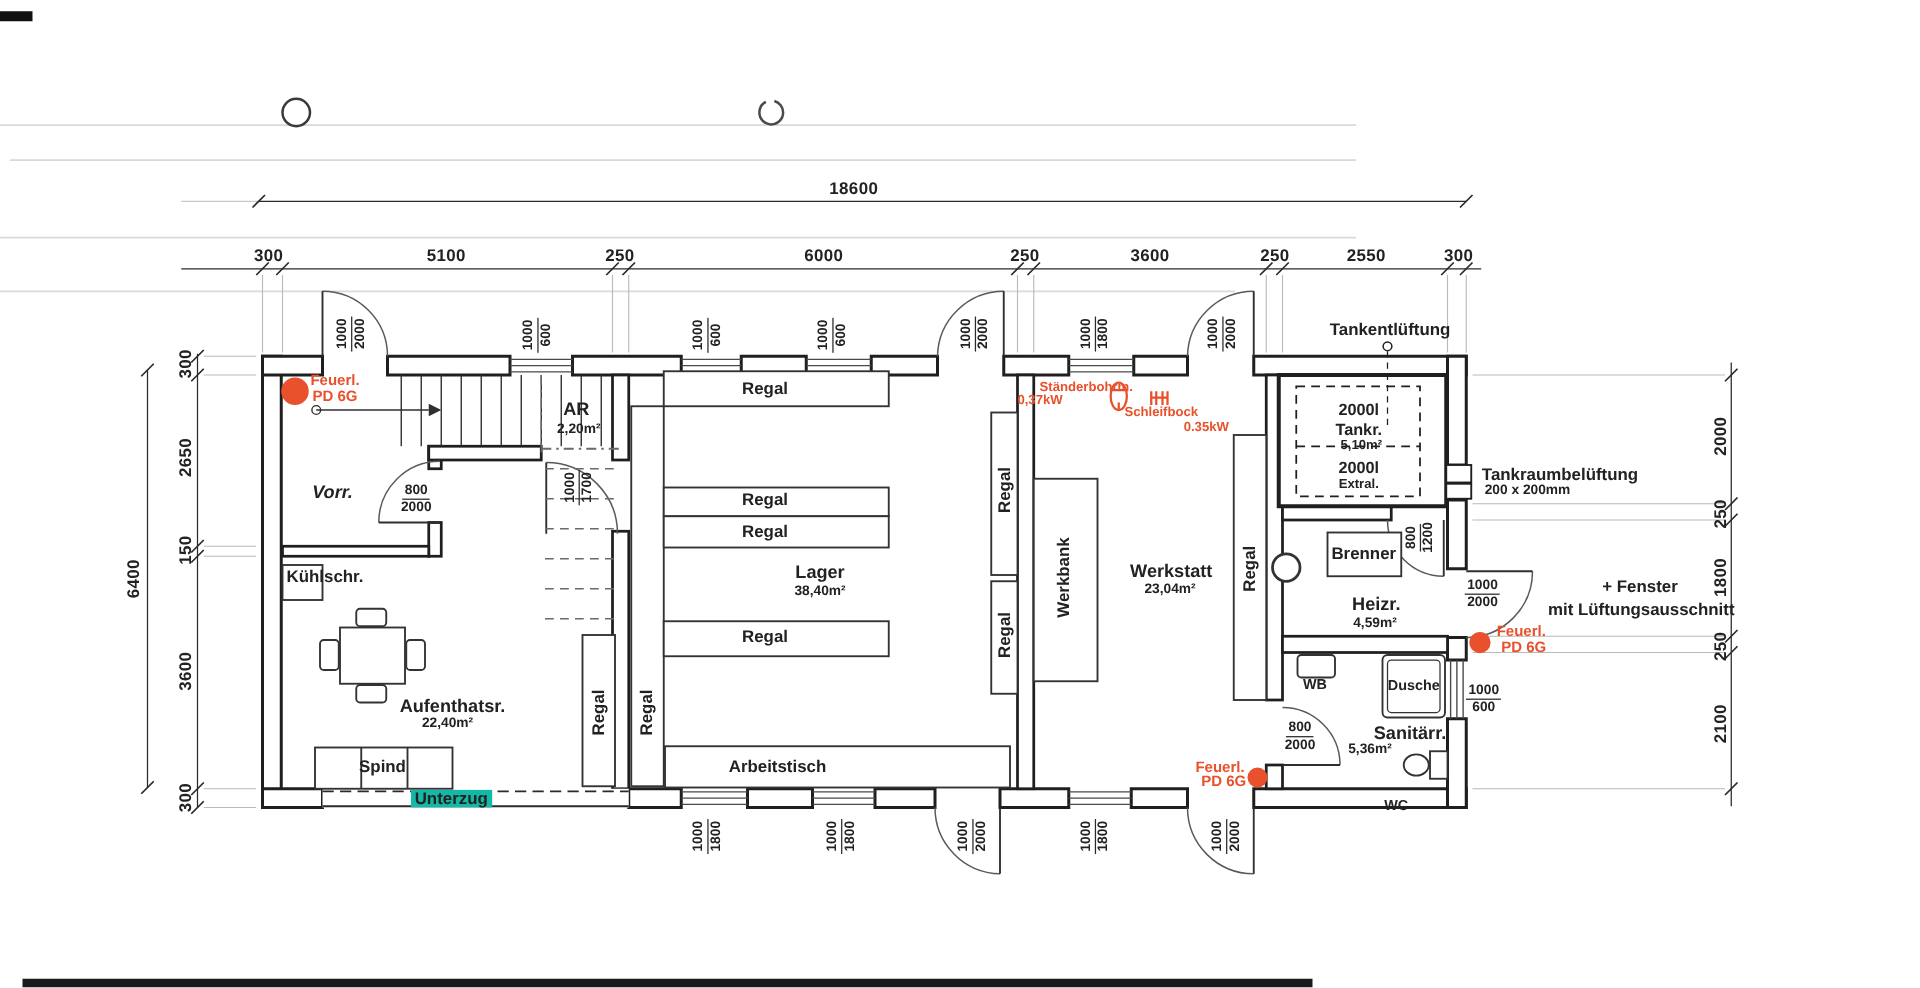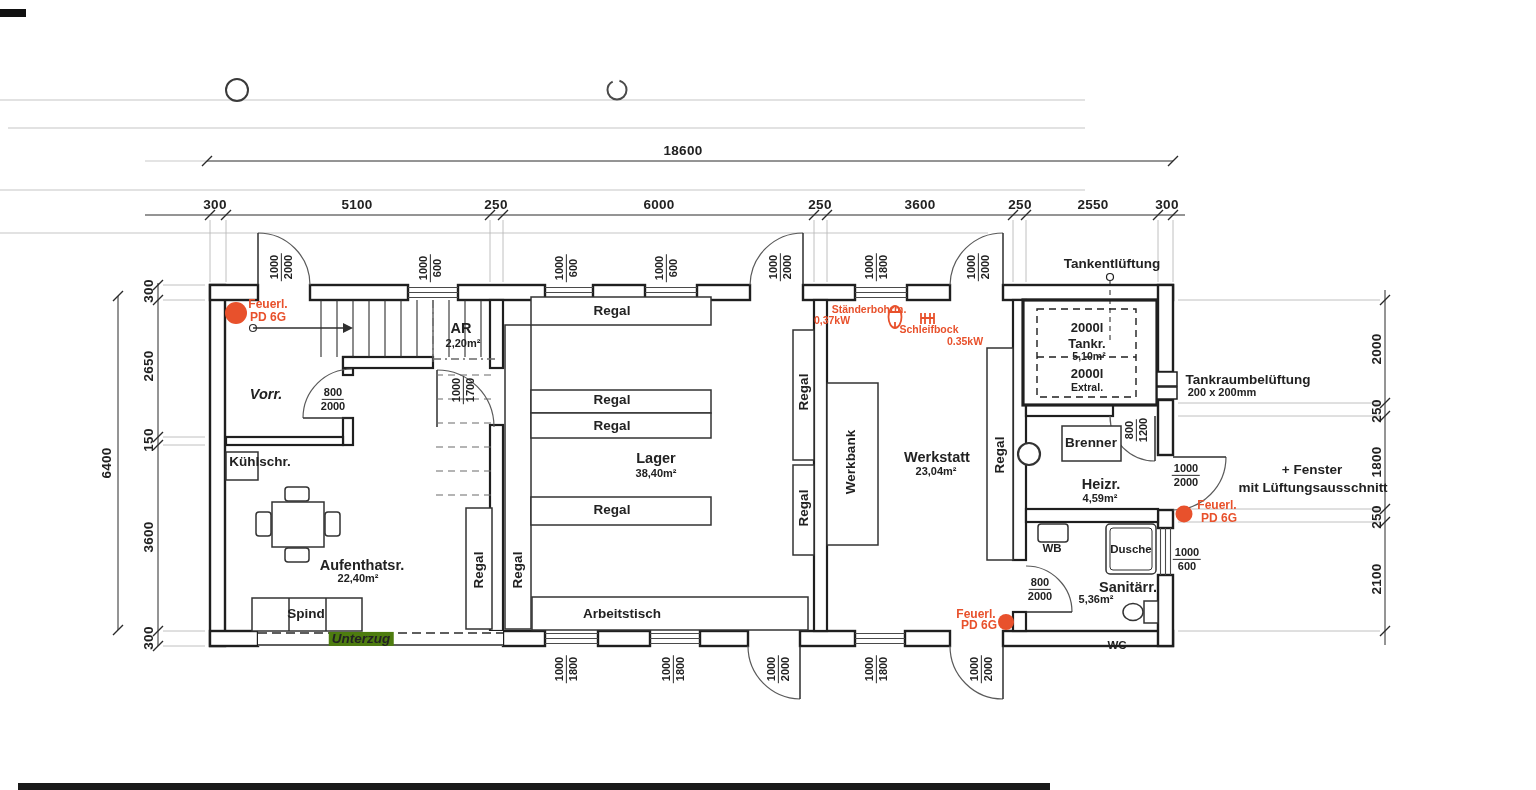--- a/index.html
+++ b/index.html
@@ -14,21 +14,21 @@
   .room{font-size:14.5px;font-weight:700;}
   .area{font-size:11px;font-weight:700;}
   .room-sm{font-size:13px;font-weight:700;}
   .area-sm{font-size:10.5px;font-weight:700;}
   .furn{font-size:13.5px;font-weight:600;}
   .furn-sm{font-size:11.5px;font-weight:600;}
   .red{font-size:12px;font-weight:700;color:var(--red);}
   .red-sm{font-size:10.5px;font-weight:700;color:var(--red);}
   .note{font-size:13.5px;font-weight:700;}
   .note-sm{font-size:11px;font-weight:700;}
-  .bg{background:#4d7c0f;padding:0 3px;font-style:italic;}
+  .bg{background:#14b8a6;padding:0 3px;}
   .pair{position:absolute;display:flex;flex-direction:column;align-items:center;
         font-size:11px;font-weight:700;color:var(--ink);z-index:2;line-height:1.15;
         transform:translate(-50%,-50%) rotate(-90deg);}
   .pair.flat{transform:translate(-50%,-50%);}
   .pair .pa{border-bottom:1.3px solid #2a2a2a;padding:0 2px;}
   .pair .pb{padding:0 2px;}
   .dot{position:absolute;border-radius:50%;background:var(--red);transform:translate(-50%,-50%);z-index:2;}
 </style>
 </head>
 <body>

